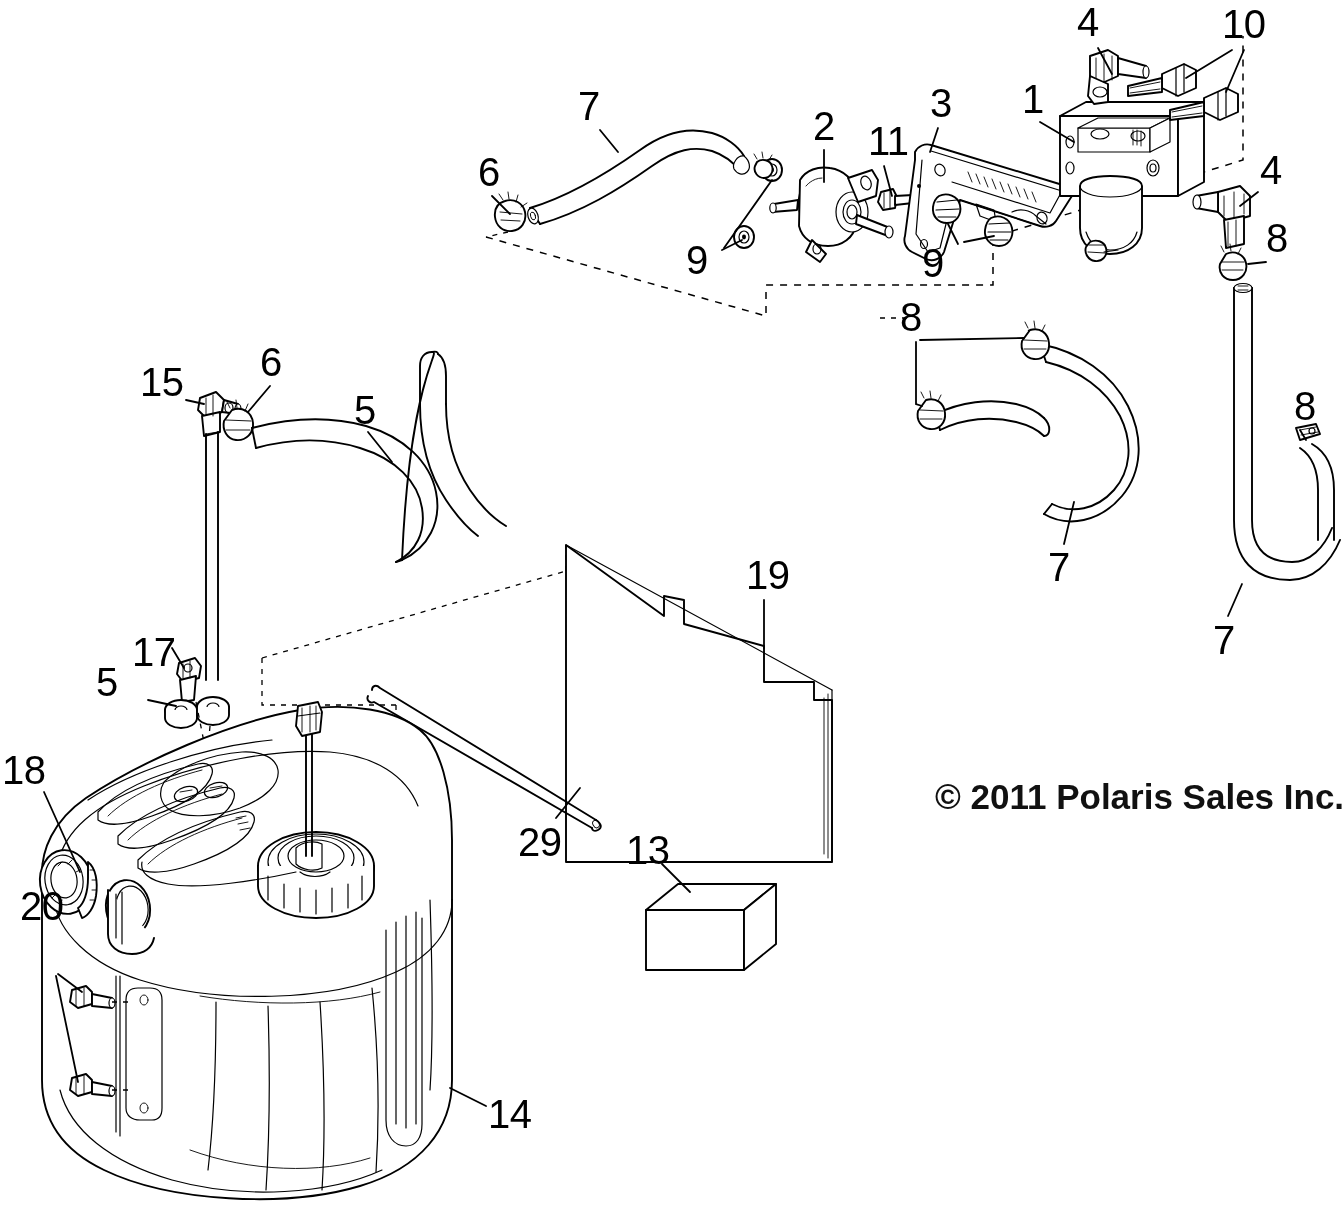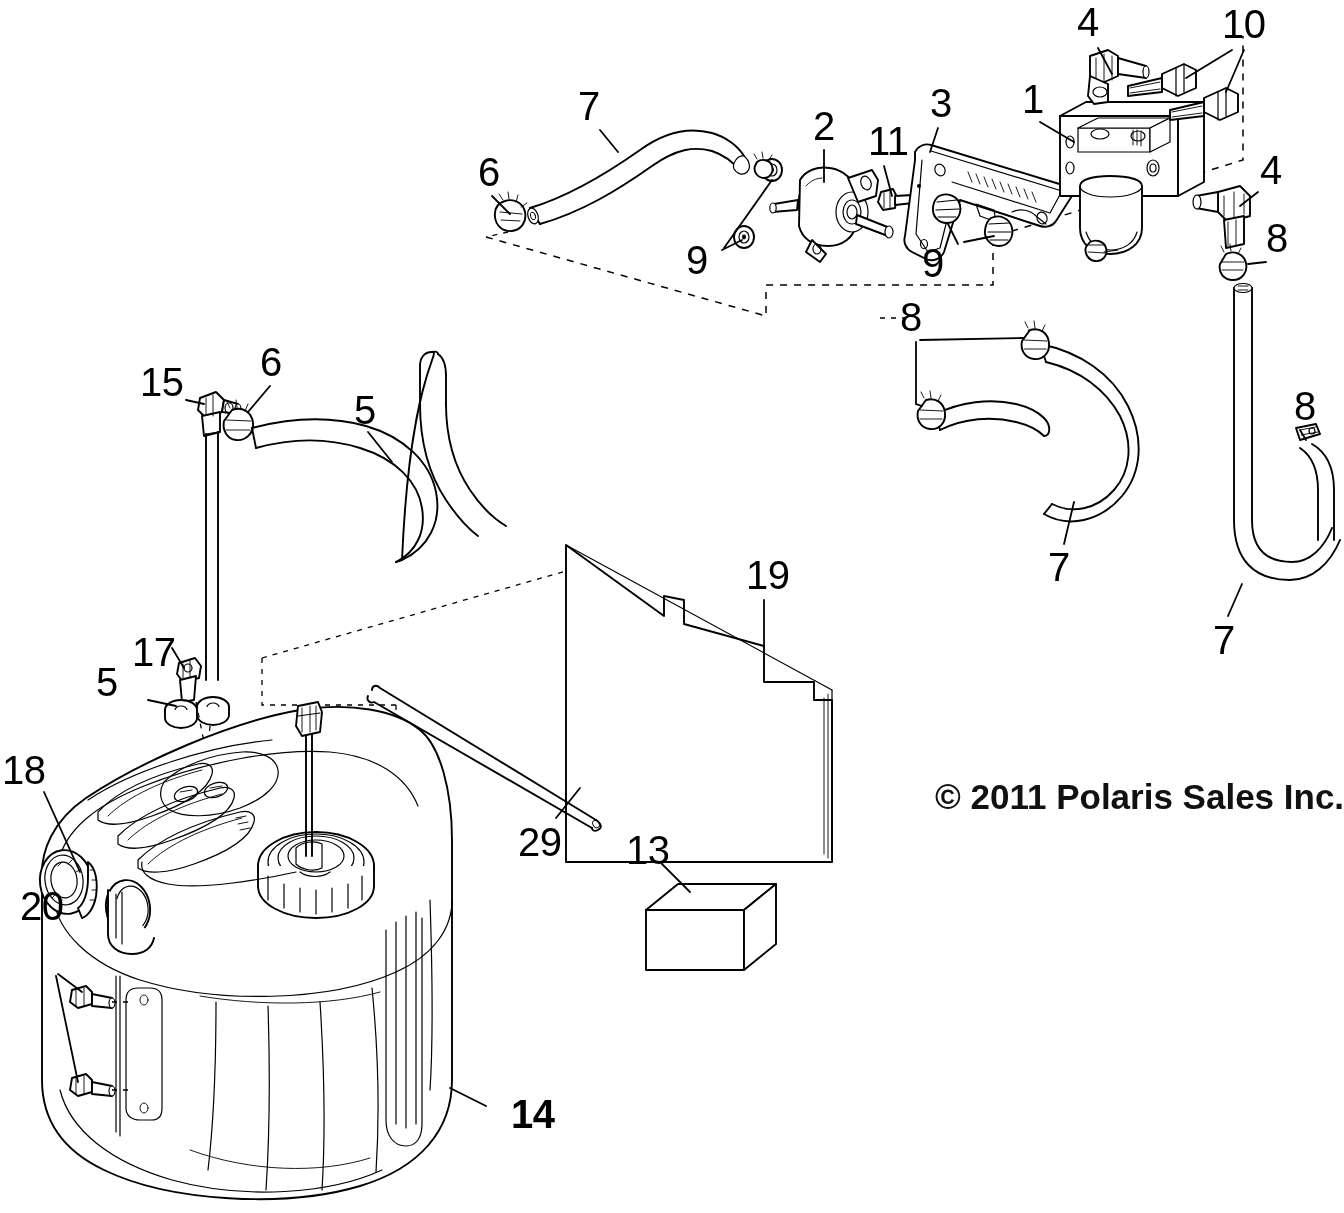--- a/index.html
+++ b/index.html
@@ -466,17 +466,17 @@
   <div class="callout-label" style="left:1294px; top:386px;">8</div>
   <div class="callout-label" style="left:1048px; top:547px;">7</div>
   <div class="callout-label" style="left:746px;  top:555px;">19</div>
   <div class="callout-label" style="left:1213px; top:620px;">7</div>
   <div class="callout-label" style="left:132px;  top:632px;">17</div>
   <div class="callout-label" style="left:96px;   top:662px;">5</div>
   <div class="callout-label" style="left:518px;  top:822px;">29</div>
   <div class="callout-label" style="left:626px;  top:830px;">13</div>
   <div class="callout-label" style="left:2px;    top:750px;text-align:right;">18</div>
   <div class="callout-label" style="left:20px;   top:886px;">20</div>
-  <div class="callout-label" style="left:511px;  top:1094px;font-weight:bold;">14</div>
+  <div class="callout-label" style="left:488px;  top:1094px;">14</div>
 
   <div id="copyright-notice">© 2011 Polaris Sales Inc.</div>
 
 </div>
 
 </body></html>

